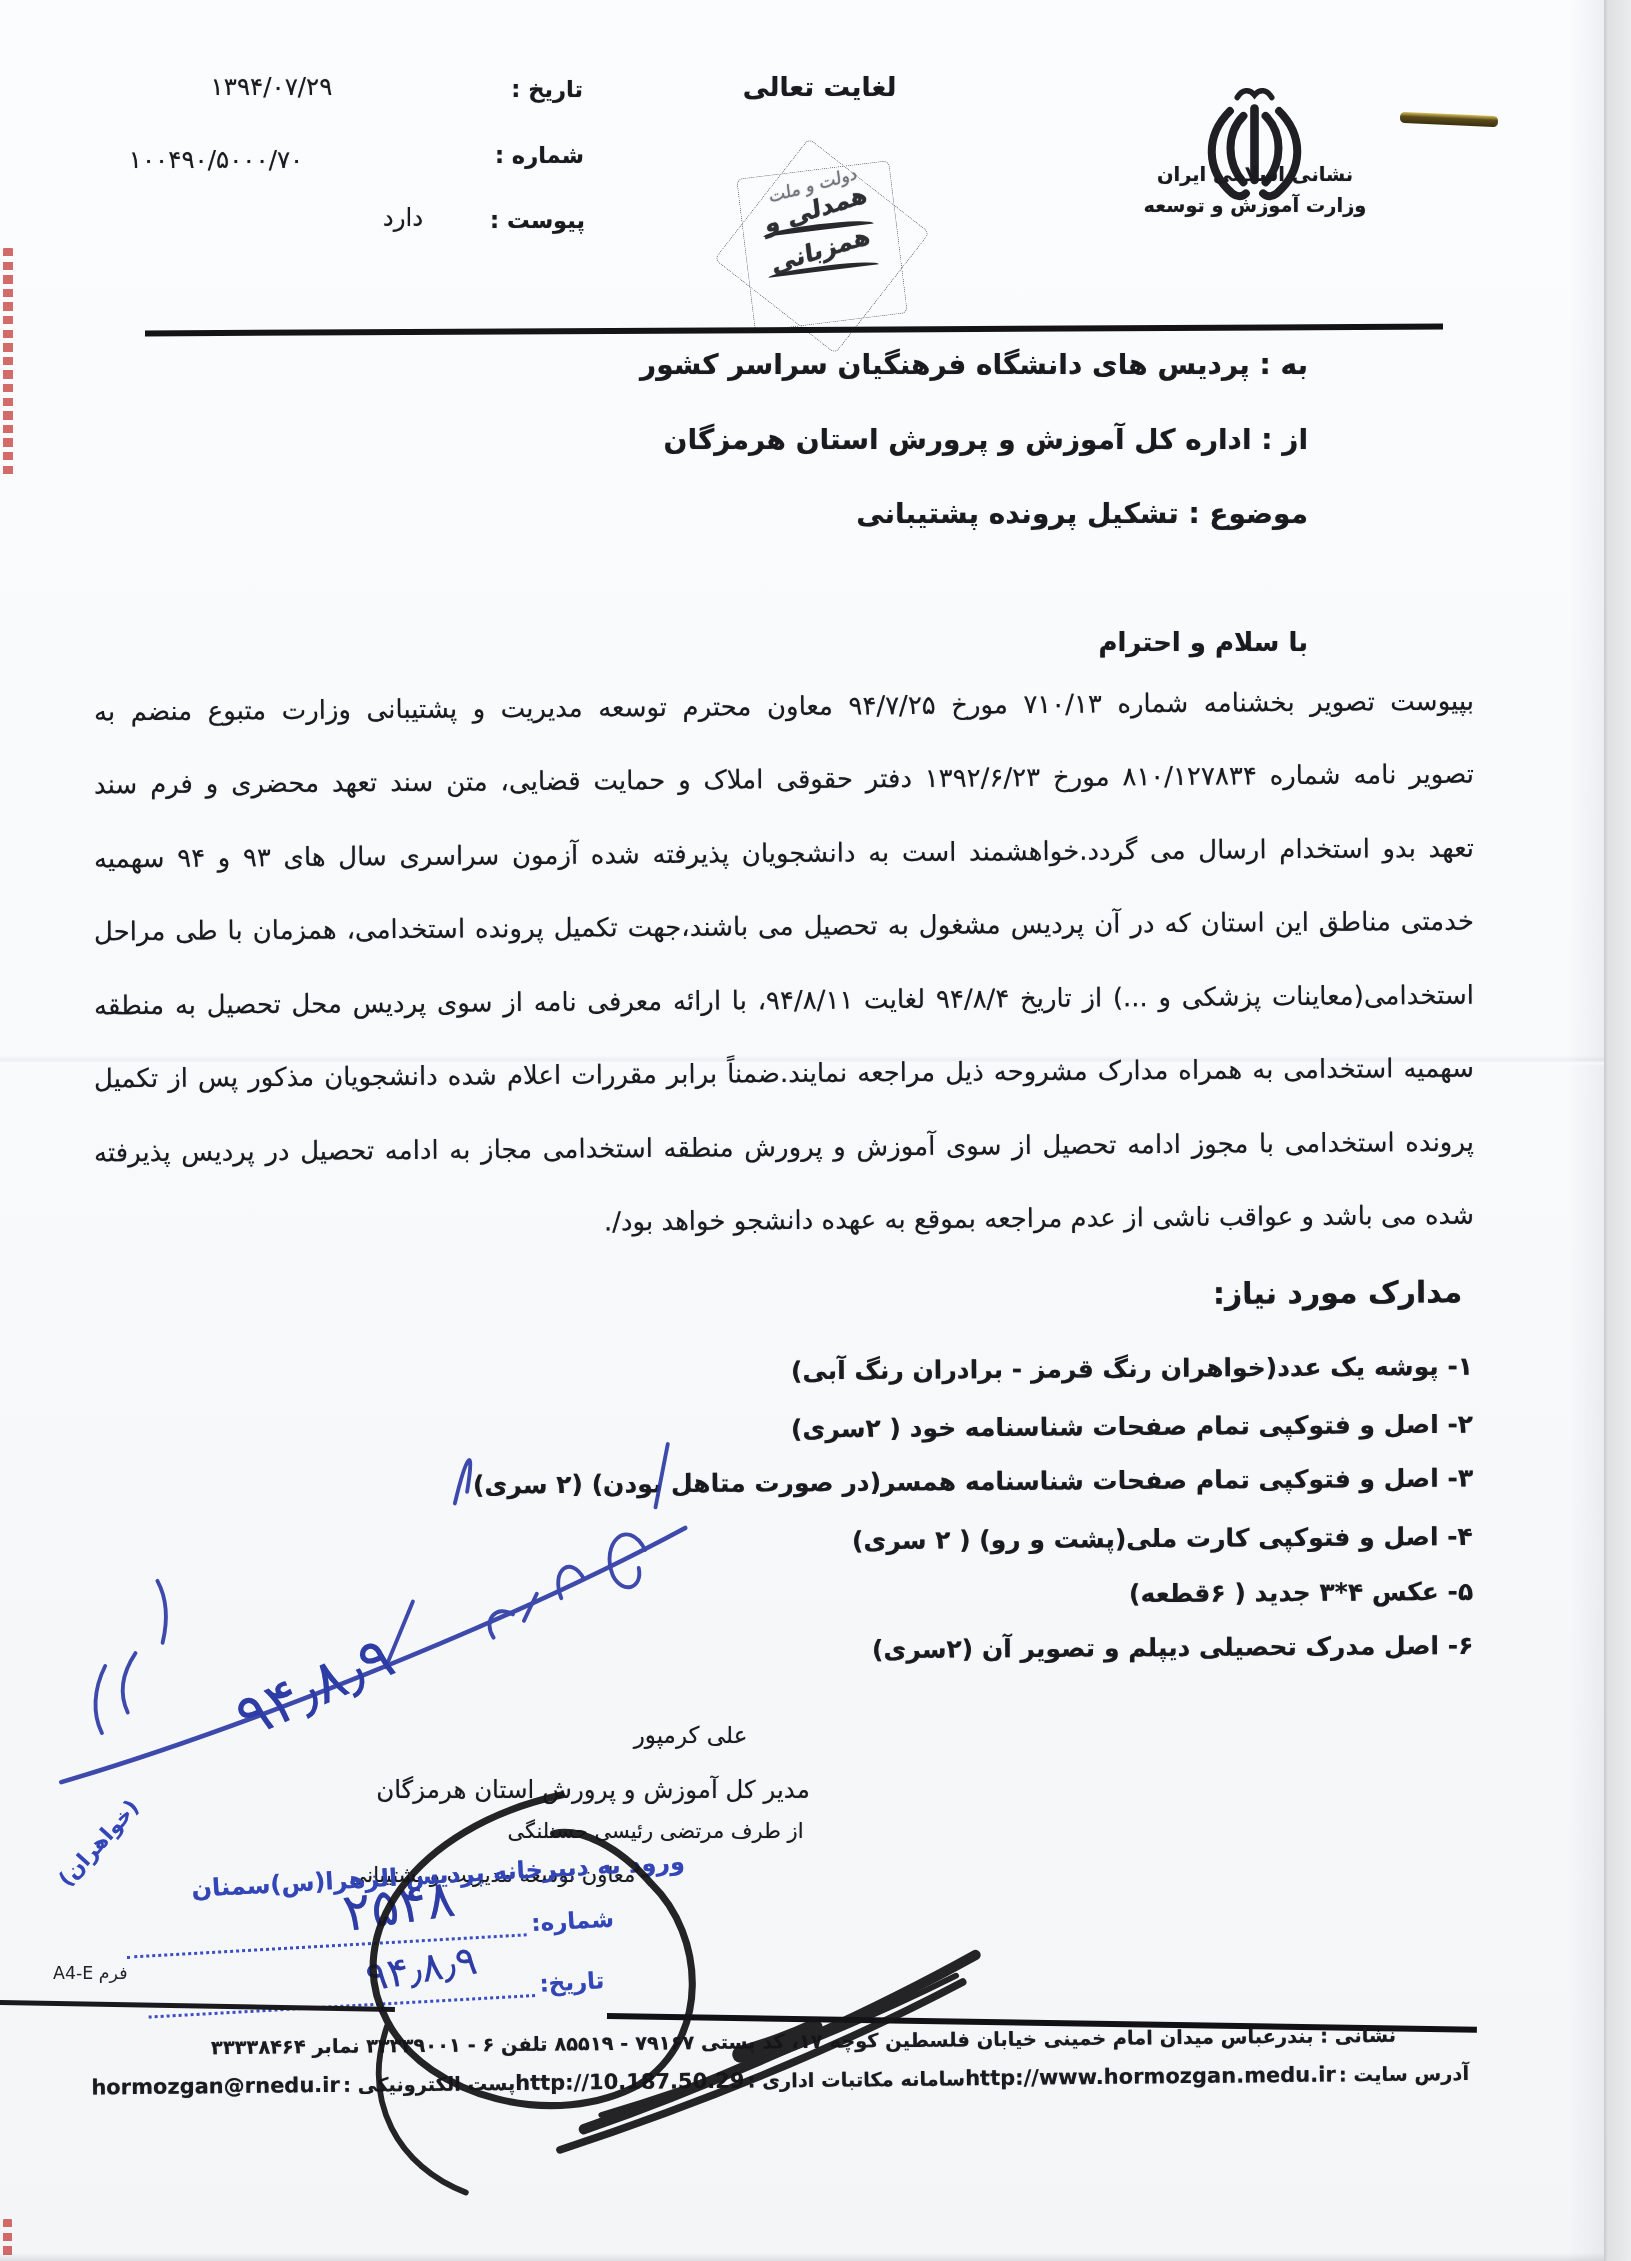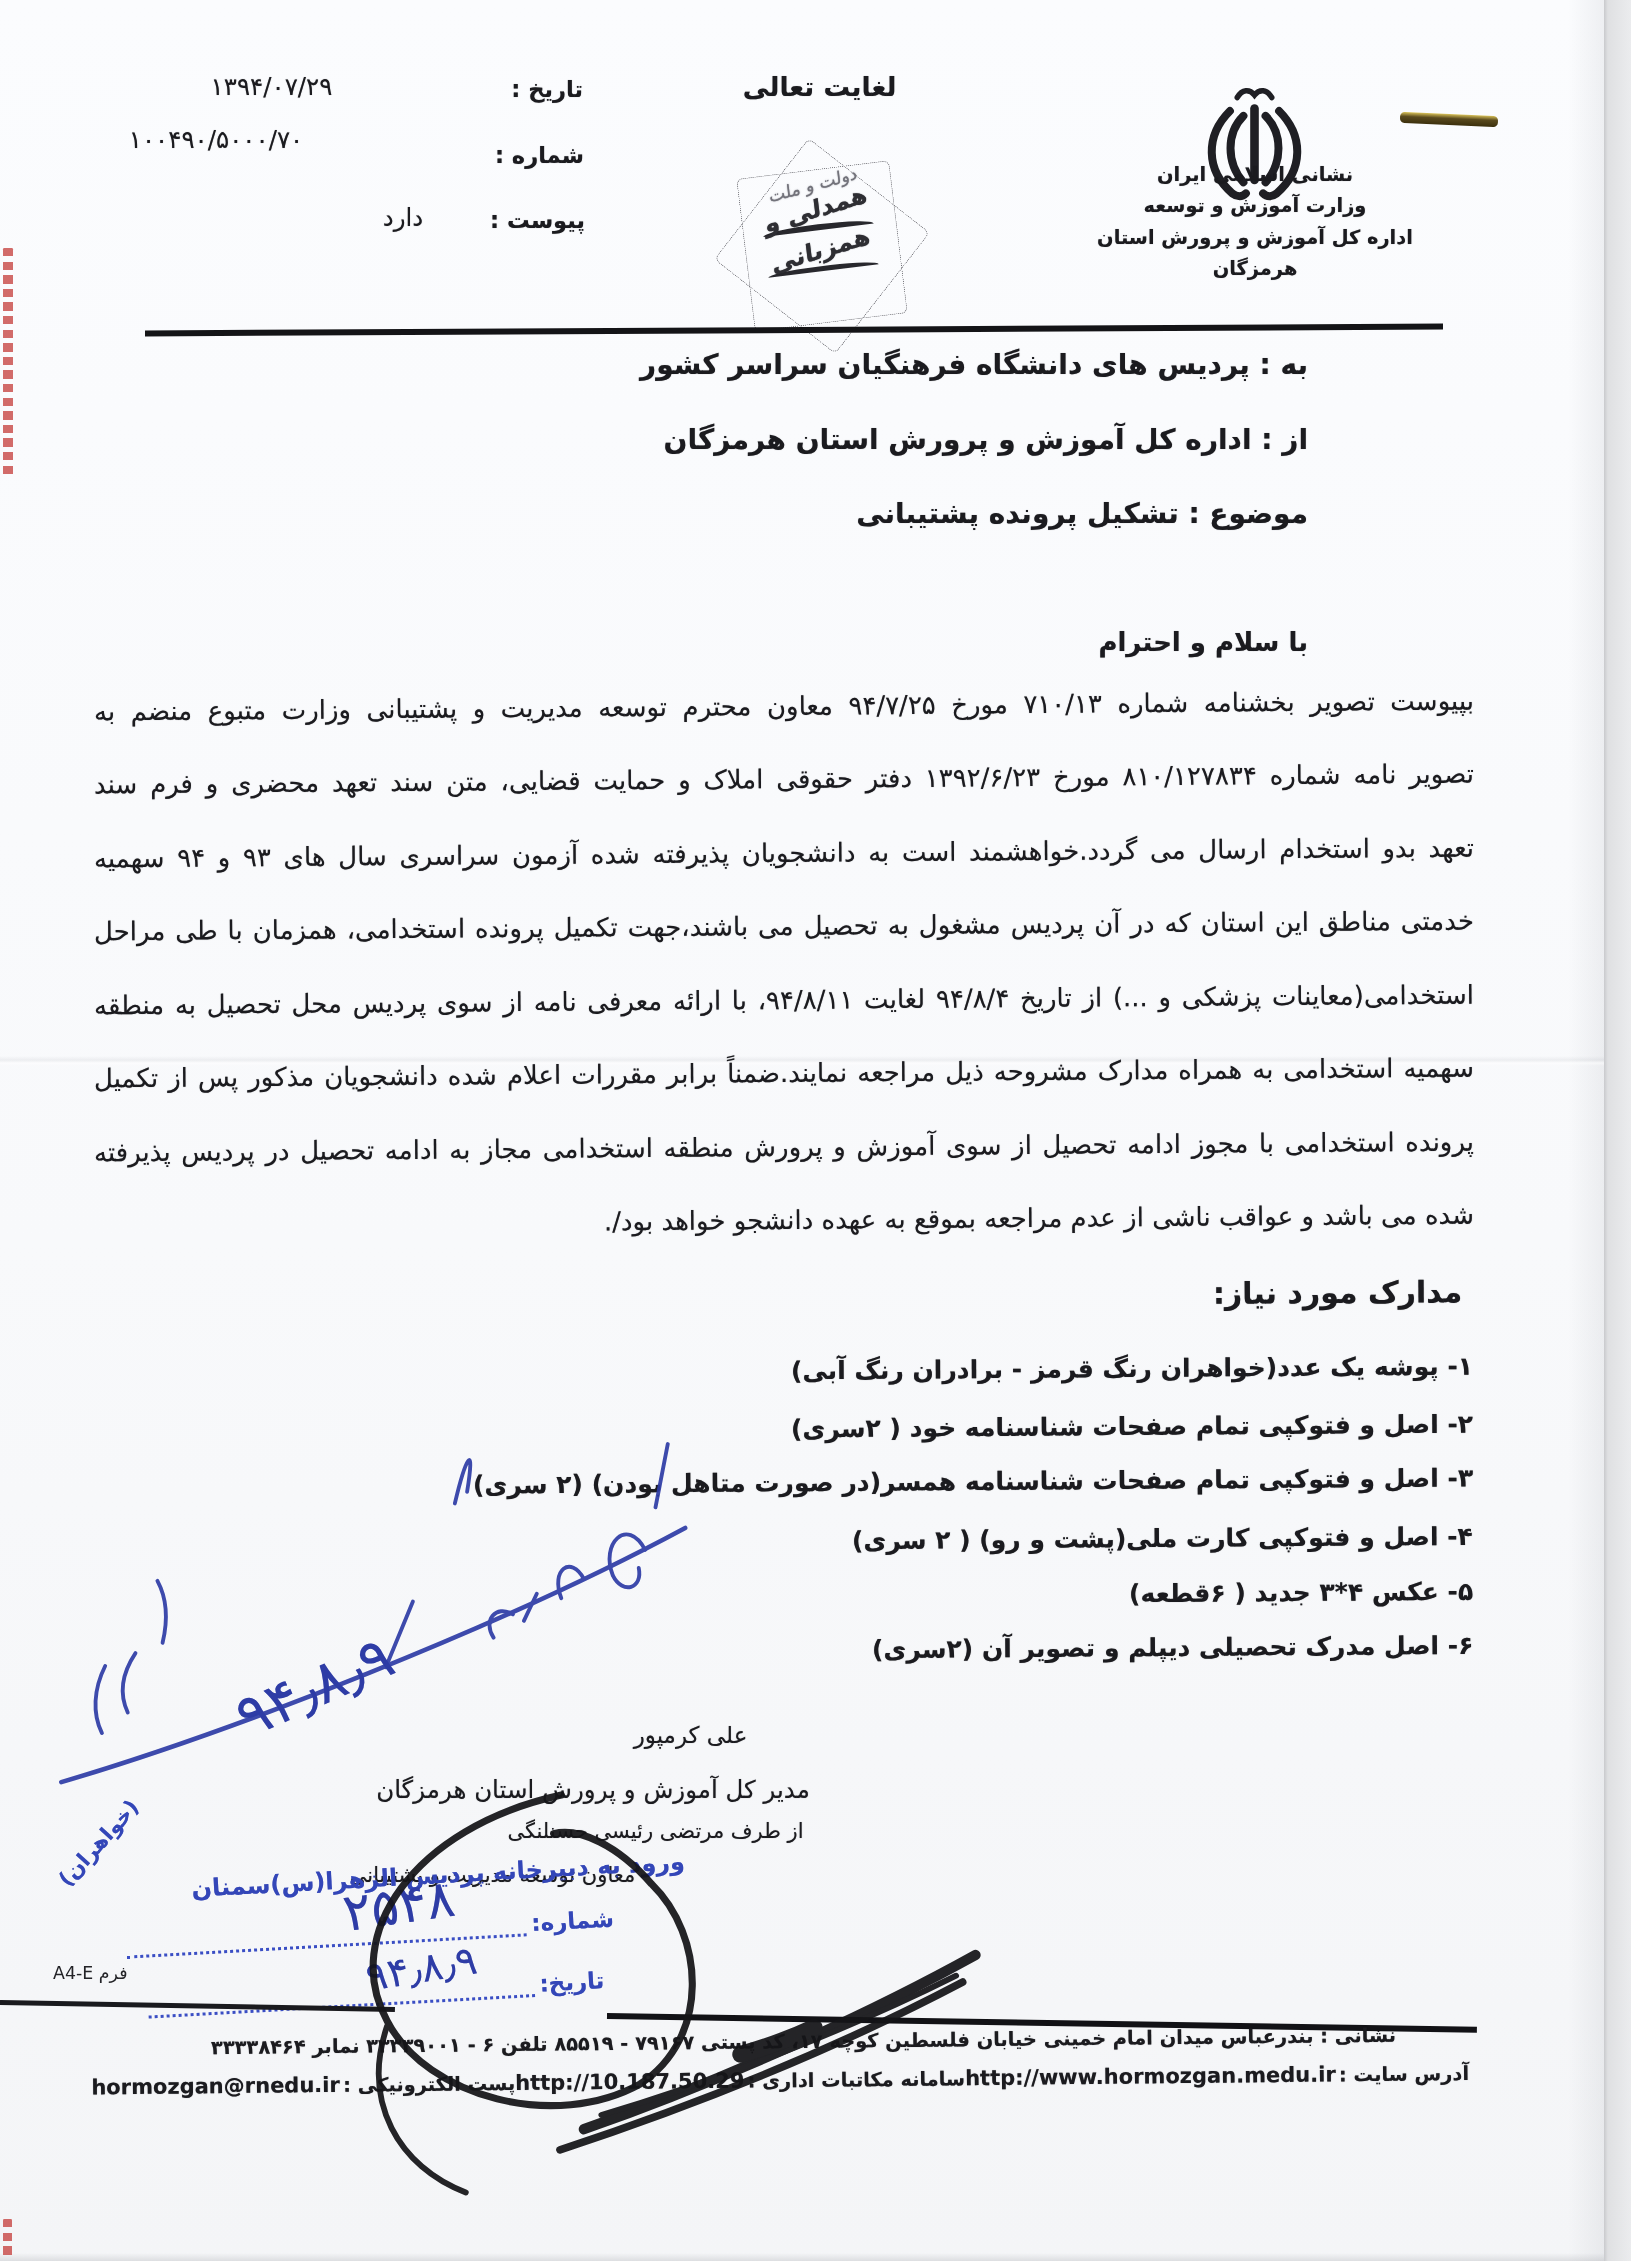--- a/index.html
+++ b/index.html
@@ -127,40 +127,39 @@
     <path d="M50 22 L50 80" stroke-width="7"></path>
     <path d="M41 28 C27 42 27 66 41 82" stroke-width="6.5"></path>
     <path d="M59 28 C73 42 73 66 59 82" stroke-width="6.5"></path>
     <path d="M30 24 C10 44 10 72 32 91 C36 94 40 94 43 91" stroke-width="6.5"></path>
     <path d="M70 24 C90 44 90 72 68 91 C64 94 60 94 57 91" stroke-width="6.5"></path>
   </g>
 </svg>
 <div class="abs hdr-lines ctr ink">
   <div>نشانی اسلامی ایران</div>
   <div>وزارت آموزش و توسعه</div>
-  <div>اداره کل آموزش و پرورش استان هرمزگان</div>
 </div>
 
 <div class="abs besmele ctr ink">لغایت تعالی</div>
 <div class="abs slogan">
   <div class="star1"></div>
   <div class="star2"></div>
   <div class="slogan-text">
     <div class="slogan-l1">دولت و ملت</div>
     <div class="slogan-l2">همدلی و</div>
     <div class="swash"></div>
     <div class="slogan-l3">همزبانی</div>
     <div class="swash"></div>
   </div>
 </div>
 
 <div class="abs fld-label ink rt" style="left:489px;top:76px;width:94px;">تاریخ :</div>
 <div class="abs fld-value ink ctr" style="left:165px;top:72px;width:213px;">۱۳۹۴/۰۷/۲۹</div>
 <div class="abs fld-label ink rt" style="left:484px;top:142px;width:100px;">شماره :</div>
-<div class="abs fld-value ink ctr" style="left:58px;top:125px;width:316px;">۱۰۰۴۹۰/۵۰۰۰/۷۰</div>
+<div class="abs fld-value ink ctr" style="left:58px;top:145px;width:316px;">۱۰۰۴۹۰/۵۰۰۰/۷۰</div>
 <div class="abs fld-label ink rt" style="left:479px;top:207px;width:106px;">پیوست :</div>
 <div class="abs fld-value ink ctr" style="left:358px;top:203px;width:90px;">دارد</div>
 
 <div class="abs rule-top"></div>
 
 <div class="abs addr ink nowrap rt" style="right:323px;top:348px;">به : پردیس های دانشگاه فرهنگیان سراسر کشور</div>
 <div class="abs addr ink nowrap rt" style="right:323px;top:423px;">از : اداره کل آموزش و پرورش استان هرمزگان</div>
 <div class="abs addr ink nowrap rt" style="right:323px;top:497px;">موضوع : تشکیل پرونده پشتیبانی</div>
 
 <div class="abs salut ink nowrap rt" style="right:323px;top:627px;">با سلام و احترام</div>

